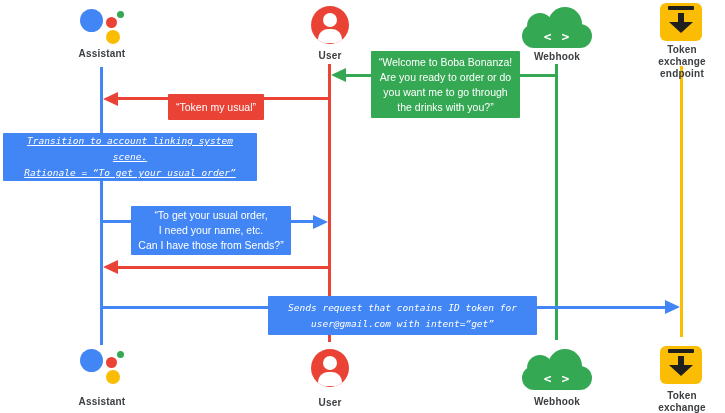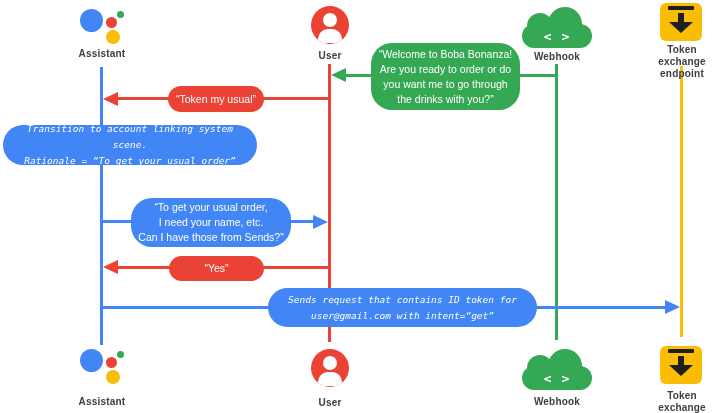--- a/index.html
+++ b/index.html
@@ -28,30 +28,30 @@
   .ar-order-head   { left:103px; top:92px;  border-right-color:#EA4335; }
   .ar-ask-line     { left:103px; top:220px; width:211px; background:#4285F4; }
   .ar-ask-head     { left:313px; top:215px; border-left-color:#4285F4; }
   .ar-yes-line     { left:118px; top:266px; width:212px; background:#EA4335; }
   .ar-yes-head     { left:103px; top:260px; border-right-color:#EA4335; }
   .ar-request-line { left:103px; top:306px; width:563px; background:#4285F4; }
   .ar-request-head { left:665px; top:300px; border-left-color:#4285F4; }
 
   
   .bubble {
-    position:absolute; border-radius:21px; color:#fff;
+    position:absolute; border-radius:1px; color:#fff;
     display:flex; align-items:center; justify-content:center;
-    text-align:center; white-space:pre-line; box-sizing:border-box; padding:2px 6px;
+    text-align:center; white-space:pre-line; box-sizing:border-box; padding:2px 6px;margin-top:8px;
   }
   .bubble.sans { font-size:10.5px; line-height:15px; }
   .bubble.mono { font-family:"DejaVu Sans Mono", monospace; font-style:italic;
                  font-size:9.5px; line-height:16px; }
   .bb-welcome { left:371px; top:43px;  width:149px; height:67px; background:#34A853; font-size:10px; }
   .bb-order   { left:168px; top:86px;  width:96px;  height:26px; background:#EA4335; }
-  .bb-note    { left:3px;   top:125px; width:254px; height:40px; background:#4285F4; }
+  .bb-note    { left:3px;   top:125px; width:254px; height:48px; background:#4285F4;text-decoration:underline; }
   .bb-ask     { left:131px; top:198px; width:160px; height:49px; background:#4285F4; }
   .bb-yes     { left:169px; top:256px; width:95px;  height:25px; background:#EA4335; }
   .bb-request { left:268px; top:288px; width:269px; height:39px; background:#4285F4; }
 
   
   .icon { position:absolute; }
   .circ { position:absolute; border-radius:50%; }
 
   
   .assistant-logo { width:48px; height:42px; }
@@ -134,21 +134,20 @@
   <div class="bubble sans bb-welcome">“Welcome to Boba Bonanza!
 Are you ready to order or do
 you want me to go through
 the drinks with you?”</div>
   <div class="bubble sans bb-order">“Token my usual”</div>
   <div class="bubble mono bb-note">Transition to account linking system scene.
 Rationale = “To get your usual order”</div>
   <div class="bubble sans bb-ask">“To get your usual order,
 I need your name, etc.
 Can I have those from Sends?”</div>
-  <div class="bubble sans bb-yes">“Yes”</div>
   <div class="bubble mono bb-request">Sends request that contains ID token for
 user@gmail.com with intent=“get”</div>
 
   <div class="icon assistant-logo assistant-logo-top">
     <div class="circ al-blue"></div>
     <div class="circ al-red"></div>
     <div class="circ al-green"></div>
     <div class="circ al-yellow"></div>
   </div>
 

